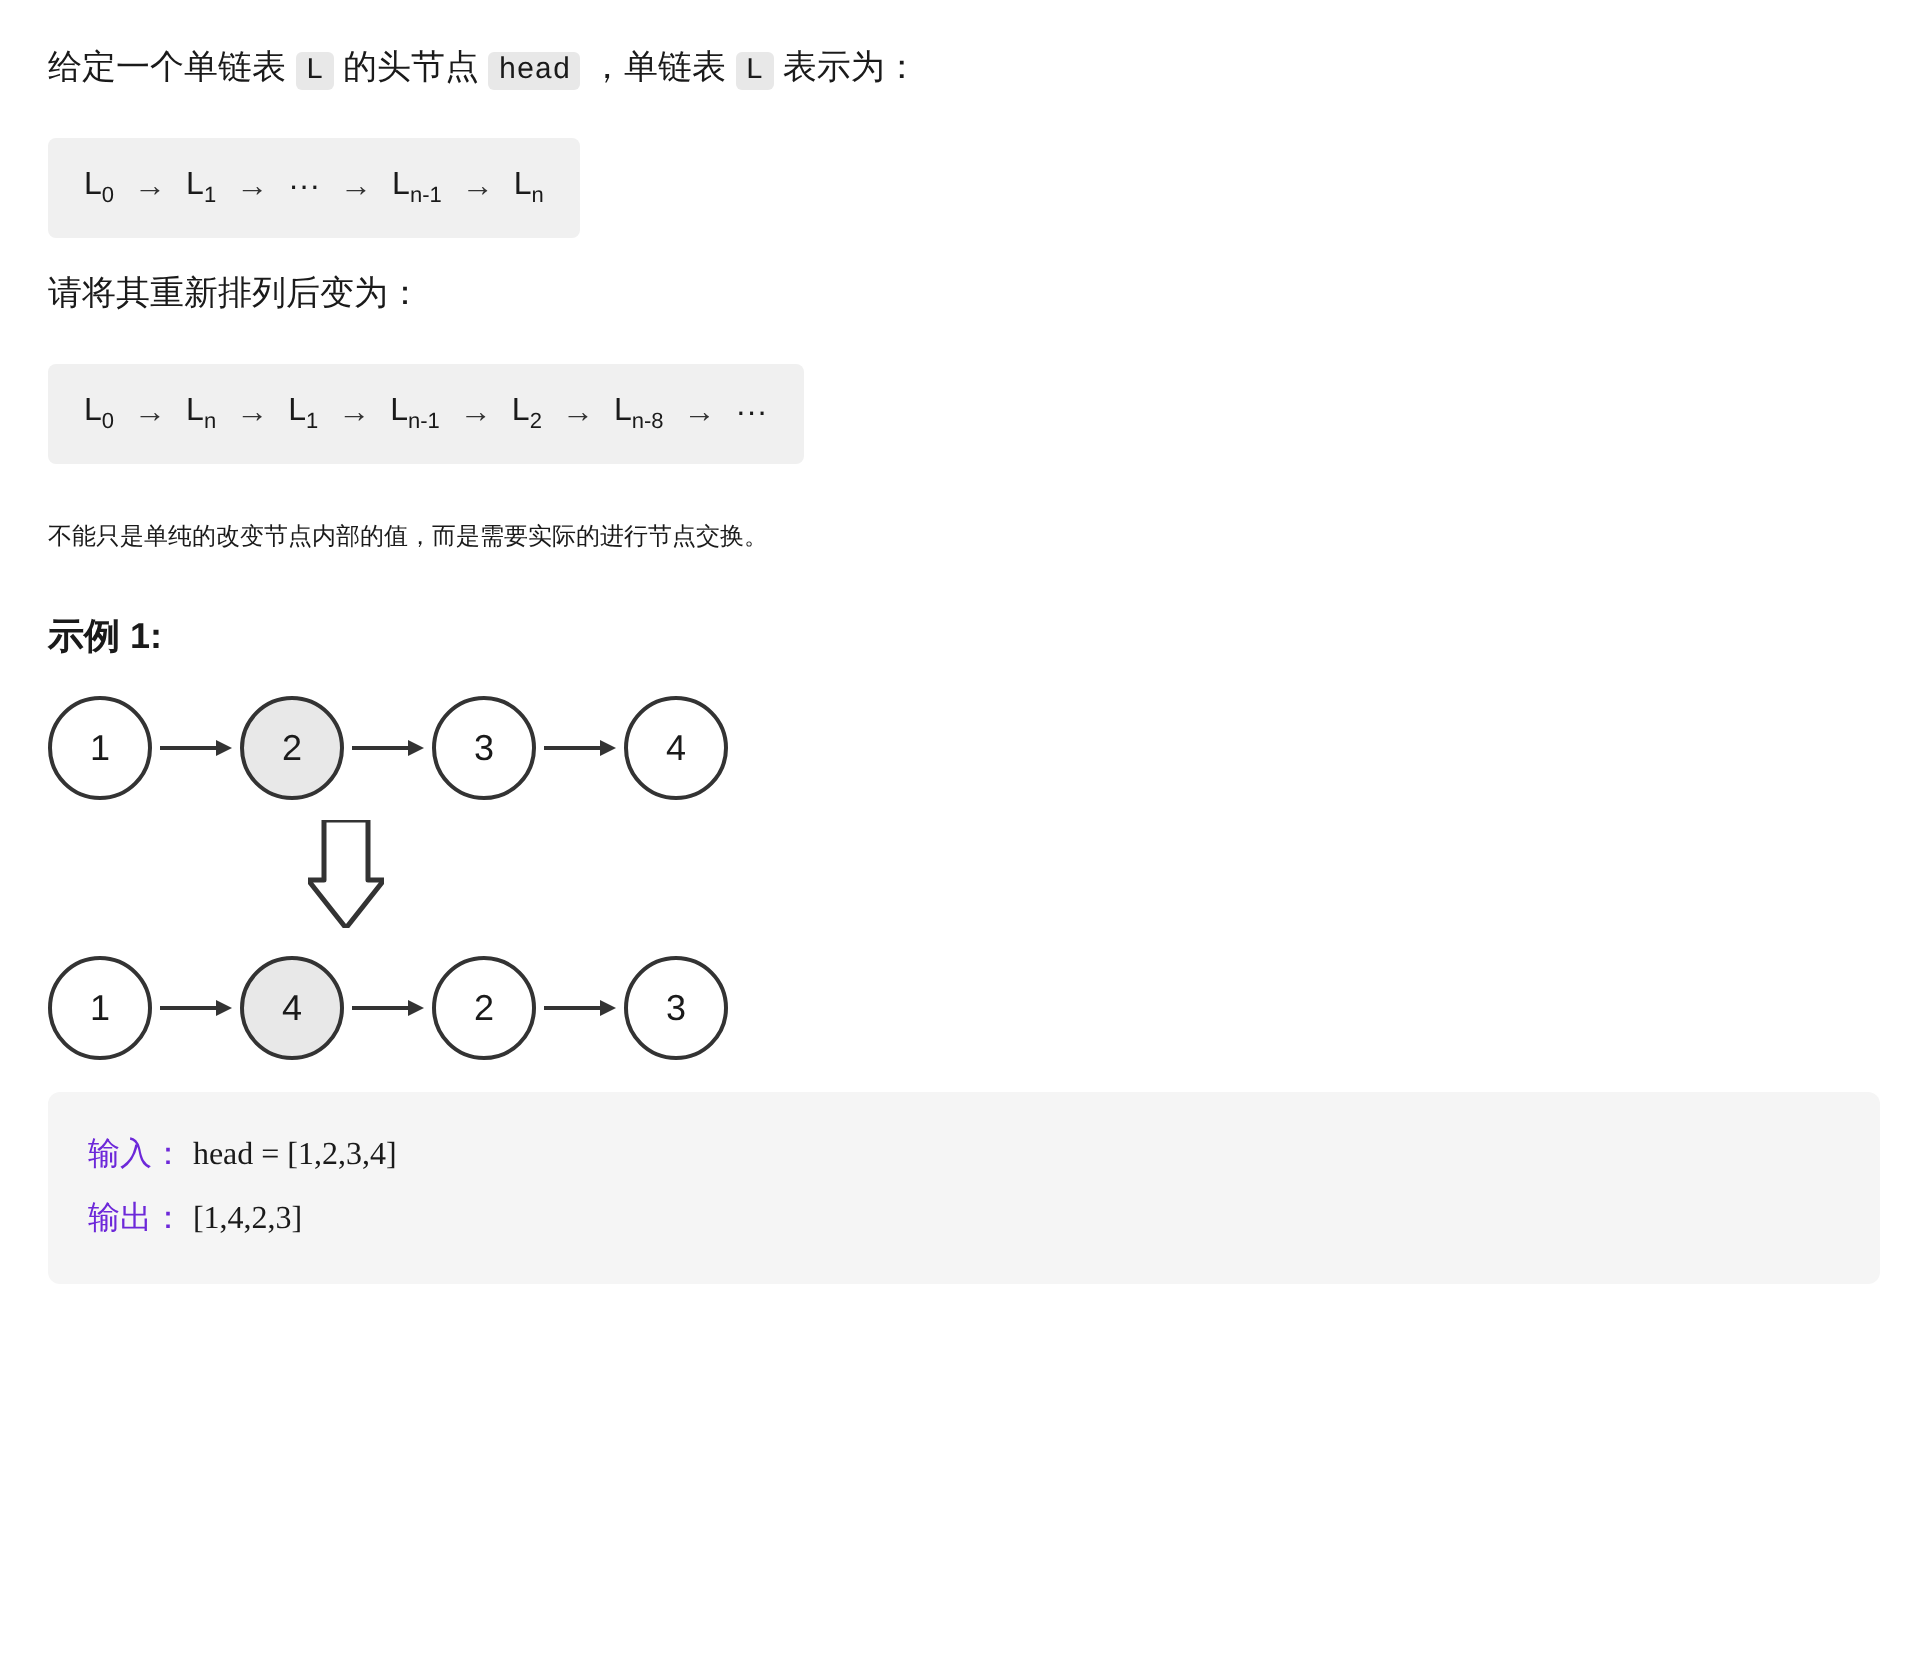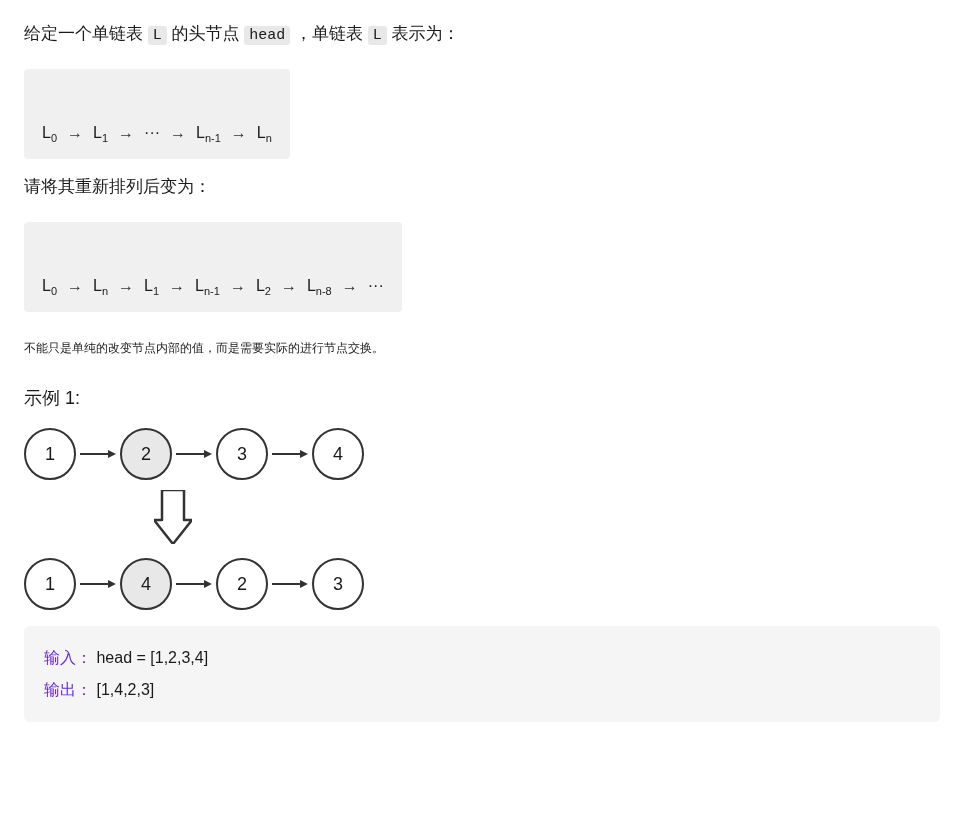--- a/index.html
+++ b/index.html
@@ -31,23 +31,22 @@
       border-radius: 4px;
       padding: 10px 18px;
       display: inline-block;
       margin: 8px 0 14px 0;
       font-size: 16px;
       line-height: 1.8;
     }
 
     .sequence-box .seq-items {
       display: flex;
-      align-items: flex-start;
+      align-items: flex-end;
       gap: 10px;
-      margin-top: 40px;
     }
 
     .seq-item {
       font-size: 16px;
     }
 
     sub {
       font-size: 11px;
       vertical-align: sub;
     }
@@ -58,21 +57,21 @@
     }
 
     .constraint-text {
       font-size: 12px;
       margin: 12px 0 28px 0;
       line-height: 1.7;
     }
 
     .example-title {
       font-size: 18px;
-      font-weight: normal;
+      font-weight: bold;
       margin-bottom: 18px;
     }
 
     .diagram-container {
       margin-bottom: 12px;
     }
 
     .linked-list-row {
       display: flex;
       align-items: center;
@@ -131,21 +130,21 @@
 
     .io-line {
       font-size: 16px;
     }
 
     .io-label {
       color: #6d28d9;
     }
 
     .io-value {
-      font-family: Liberation Sans, sans-serif;
+      font-family: Liberation Serif, serif;
     }
   </style>
 </head>
 <body>
 
 
 
 
 <p class="intro-text">
   <span>给定一个单链表 </span><span class="code-inline">L</span><span> 的头节点 </span><span class="code-inline">head</span><span> ，单链表 </span><span class="code-inline">L</span><span> 表示为：</span>

